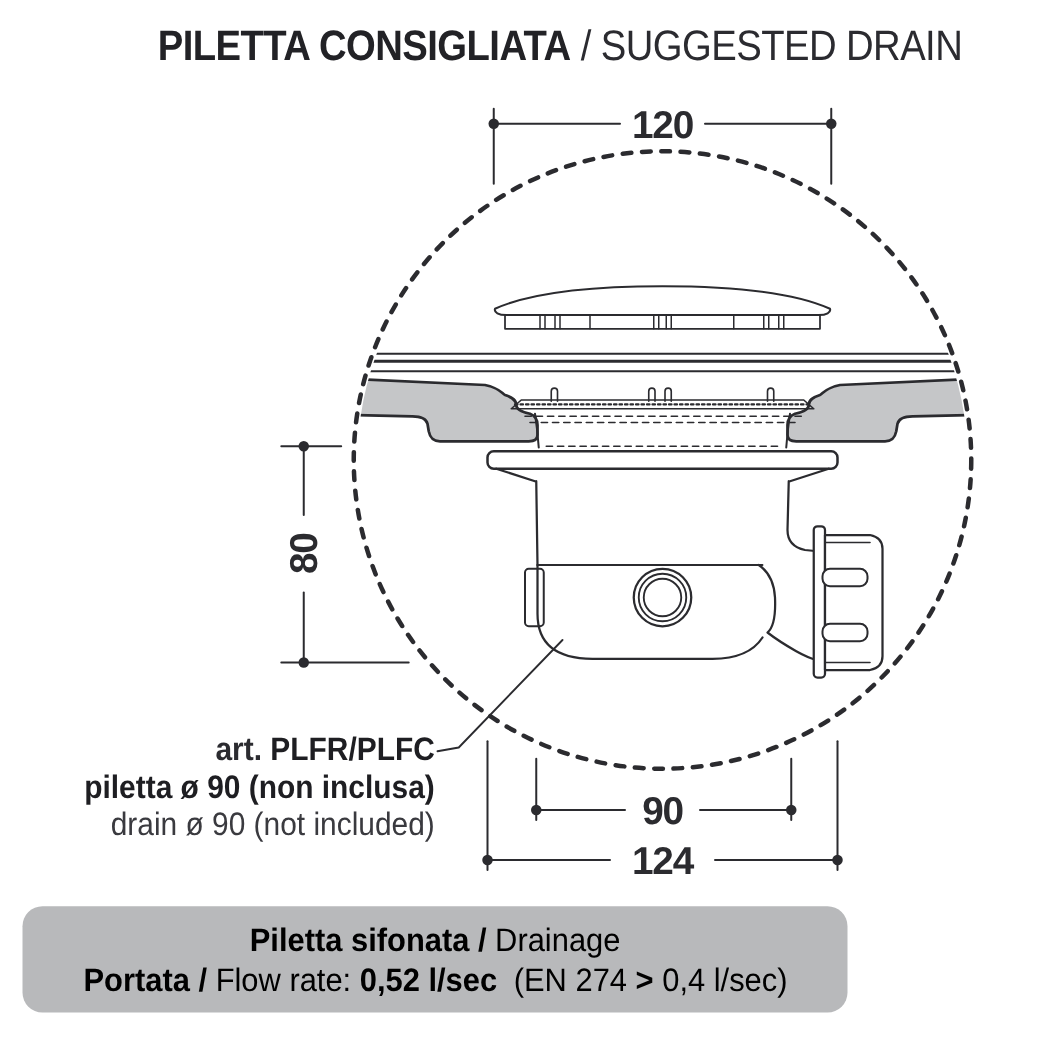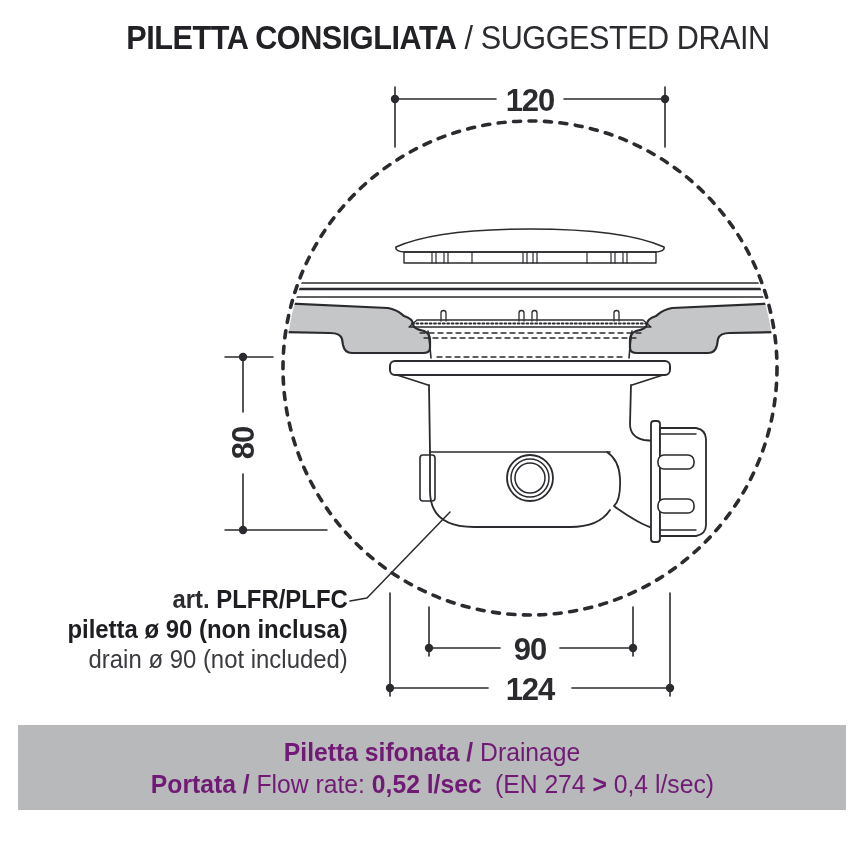--- a/index.html
+++ b/index.html
@@ -21,23 +21,23 @@
   
   .art-label{position:absolute;top:584px;right:502px;text-align:right;line-height:30px;
              white-space:nowrap;transform:scaleX(0.92);transform-origin:right;}
   .art-label .l1{font-size:26px;}
   .art-label .lab-med{font-weight:700;color:#2b2b30;font-weight:600;}
   .art-label .lab-bold{font-weight:700;color:#1e1e22;}
   .art-label .l2{font-size:26px;font-weight:700;color:#1e1e22;}
   .art-label .l3{font-size:26px;font-weight:400;color:#3a3a3f;}
 
   
-  .footer{position:absolute;left:18px;top:725px;width:828px;height:85px;background:#b8b9bb;
+  .footer{position:absolute;left:18px;top:725px;width:660px;height:85px;background:#b8b9bb;
           display:flex;flex-direction:column;justify-content:center;align-items:center;
-          color:#701a75;}
+          color:#000000;border-radius:16px;}
   .f-line{white-space:nowrap;font-size:26px;line-height:32px;
           transform:scaleX(0.95);transform-origin:center;}
   .fb{font-weight:700;}
   .fl{font-weight:400;}
   .gap{margin-left:14px;}
 </style>
 </head>
 <body>
 
 <div class="page">

